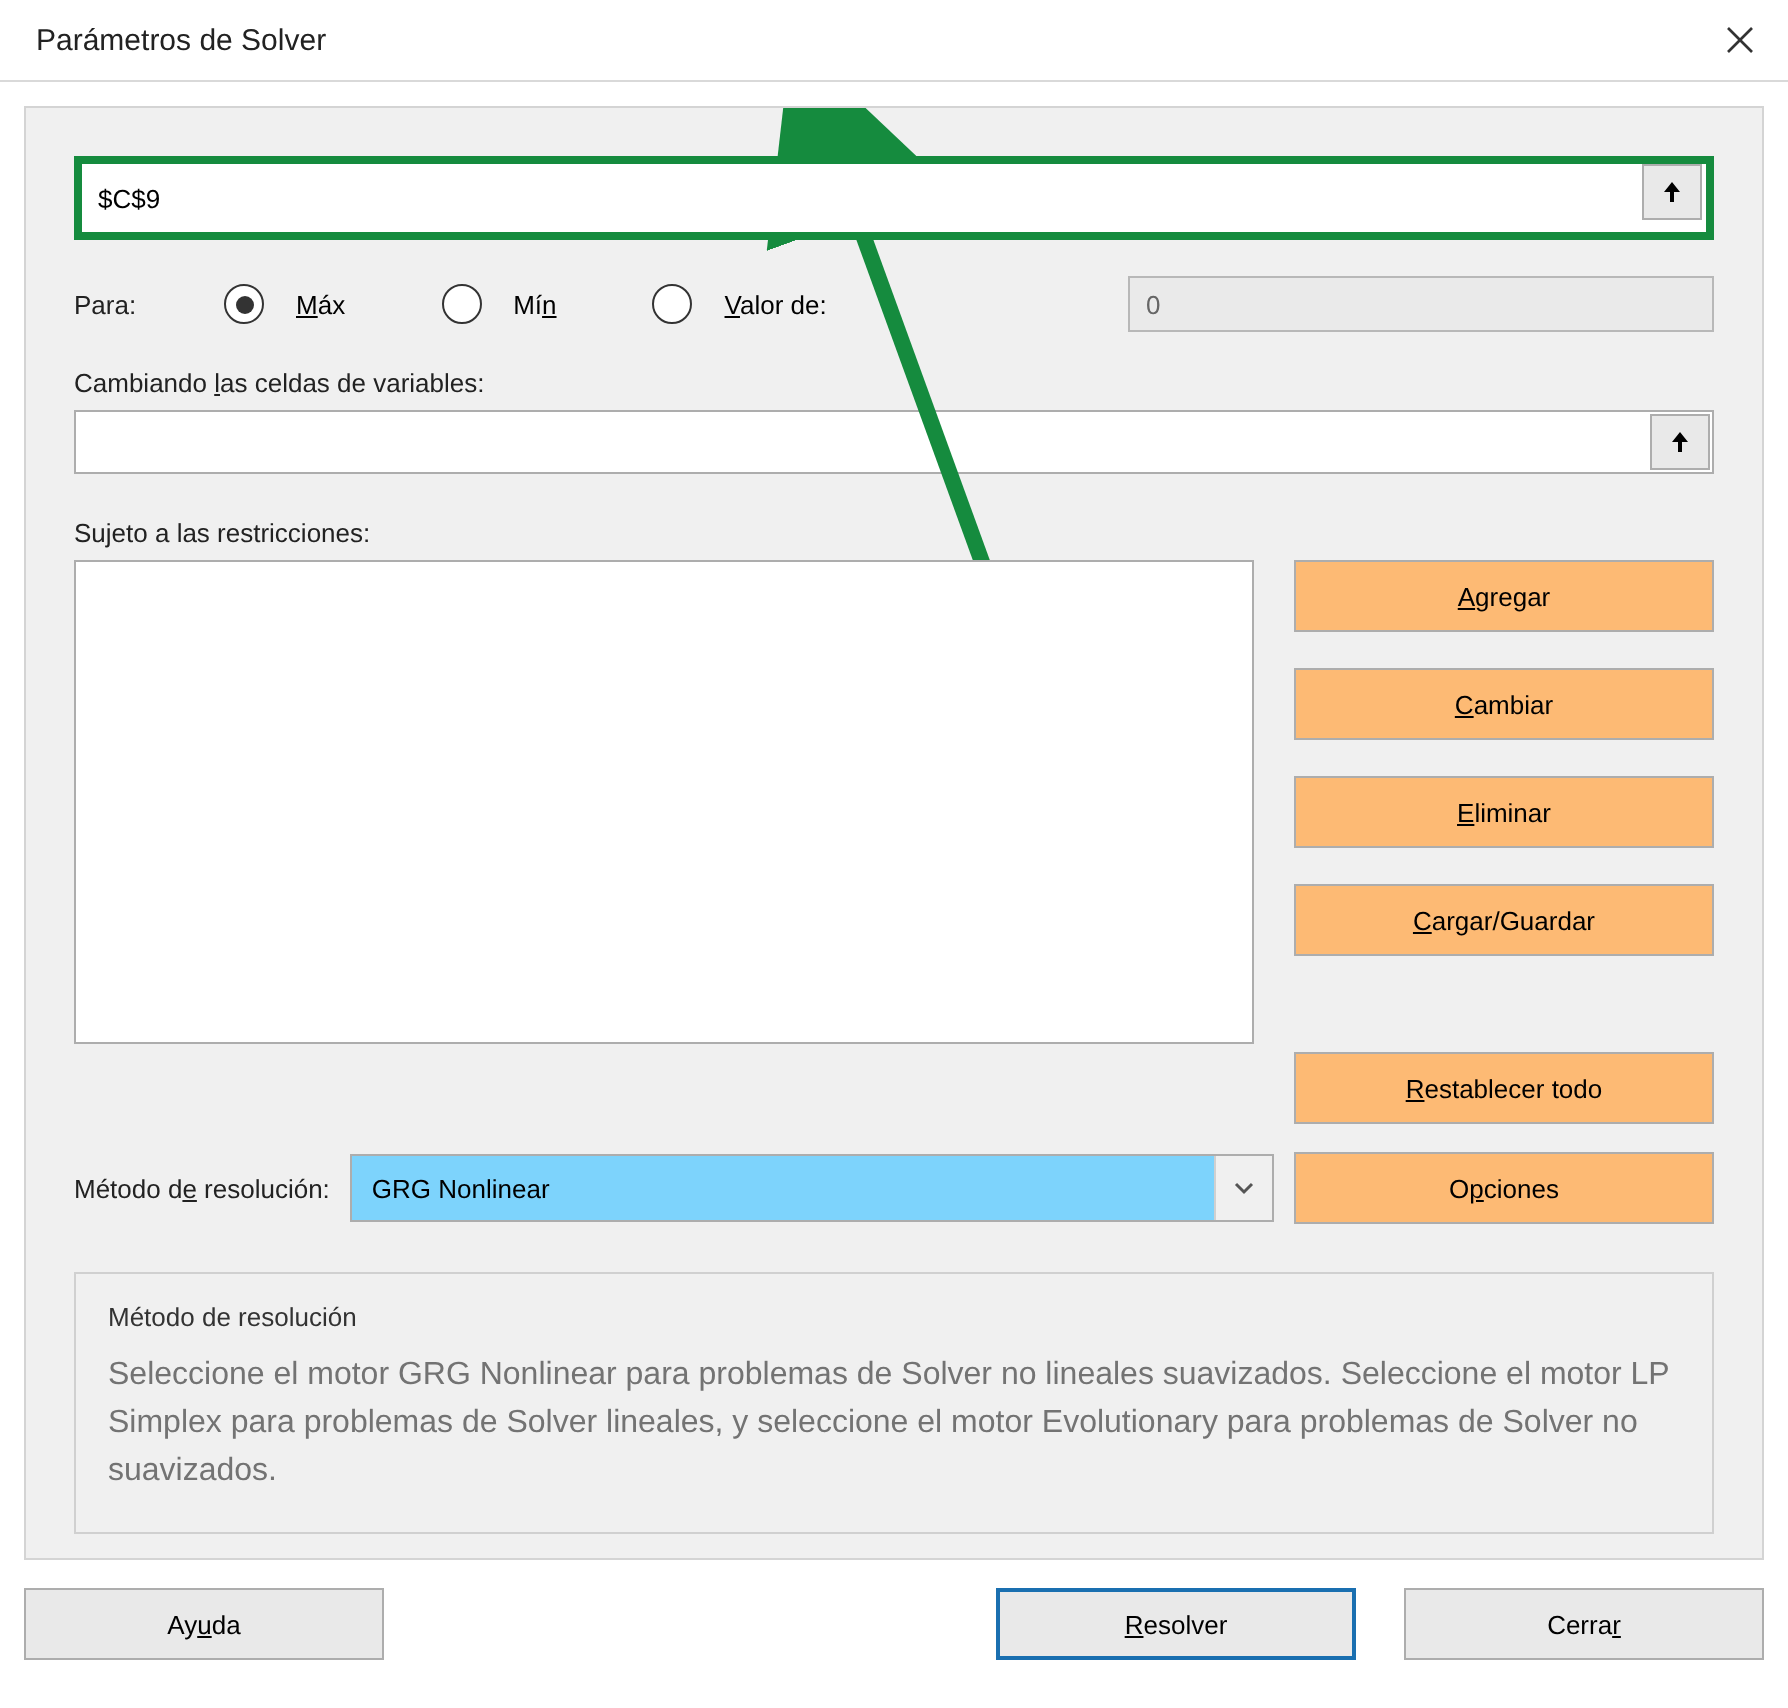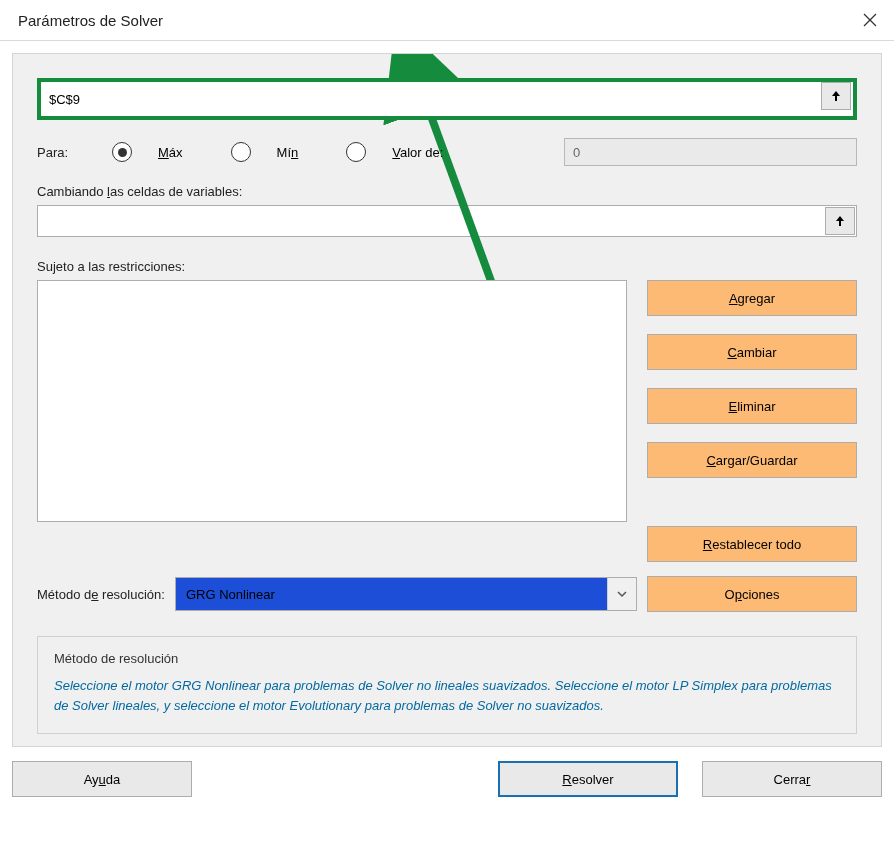--- a/index.html
+++ b/index.html
@@ -84,21 +84,21 @@
     align-items: center;
     justify-content: center;
     cursor: pointer;
   }
 
   
   .para-label { width: 75px; }
   .radio-group {
     display: flex;
     align-items: center;
-    gap: 20px;
+    gap: 10px;
   }
   .radio {
     width: 18px; height: 18px;
     border: 1.5px solid #333;
     border-radius: 50%;
     display: inline-flex;
     align-items: center;
     justify-content: center;
     margin-right: 6px;
     background: #fff;
@@ -172,21 +172,21 @@
   }
   .checkbox svg { stroke: #000; }
 
   
   .method-row { display: flex; align-items: center; gap: 10px; margin-bottom: 24px; }
   .method-label { flex-shrink: 0; }
   .select {
     flex: 1;
     height: 32px;
     border: 1px solid #adadad;
-    background: #1d4ed8;
+    background: #7dd3fc;
     display: flex;
     align-items: center;
     justify-content: space-between;
     padding: 0 0 0 10px;
     cursor: pointer;
   }
   .select .arrow {
     width: 28px;
     height: 100%;
     border-left: 1px solid #d0d0d0;
@@ -197,21 +197,21 @@
   }
   .options-btn { width: 210px; }
 
   
   .info-group {
     border: 1px solid #d0d0d0;
     padding: 14px 16px 18px 16px;
     margin-bottom: 4px;
   }
   .info-group .g-title { margin-bottom: 10px; font-size: 13px; color: #333; }
-  .info-group .g-body { font-size: 13px; color: #0369a1; line-height: 1.5; font-style: italic; }
+  .info-group .g-body { font-size: 16px; color: #737373; line-height: 1.5; }
 
   
   .bottom {
     margin: 14px 12px 0 12px;
     display: flex;
     align-items: center;
     justify-content: space-between;
   }
   .bottom .bbtn {
     width: 180px;

